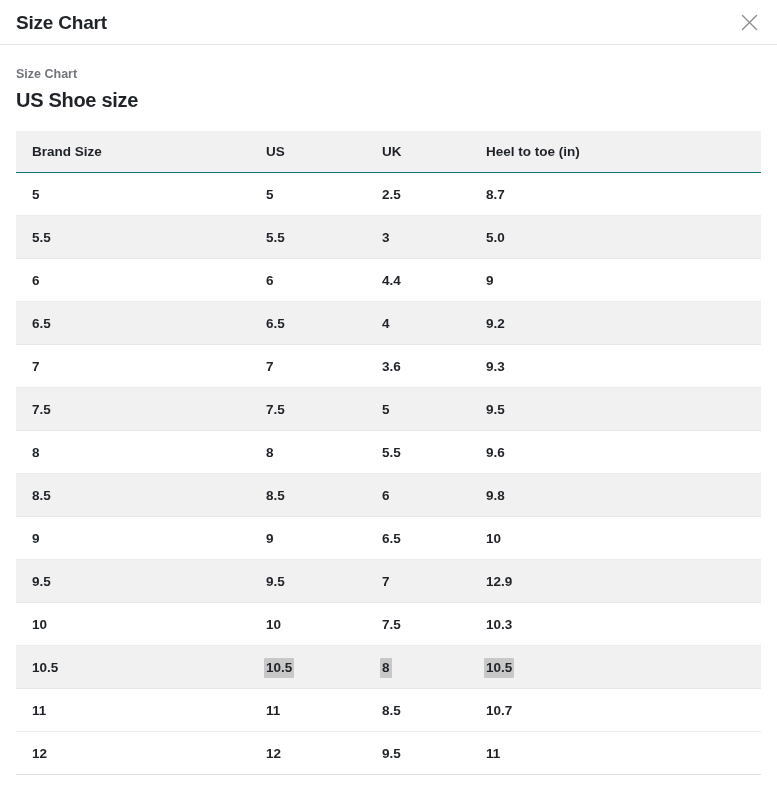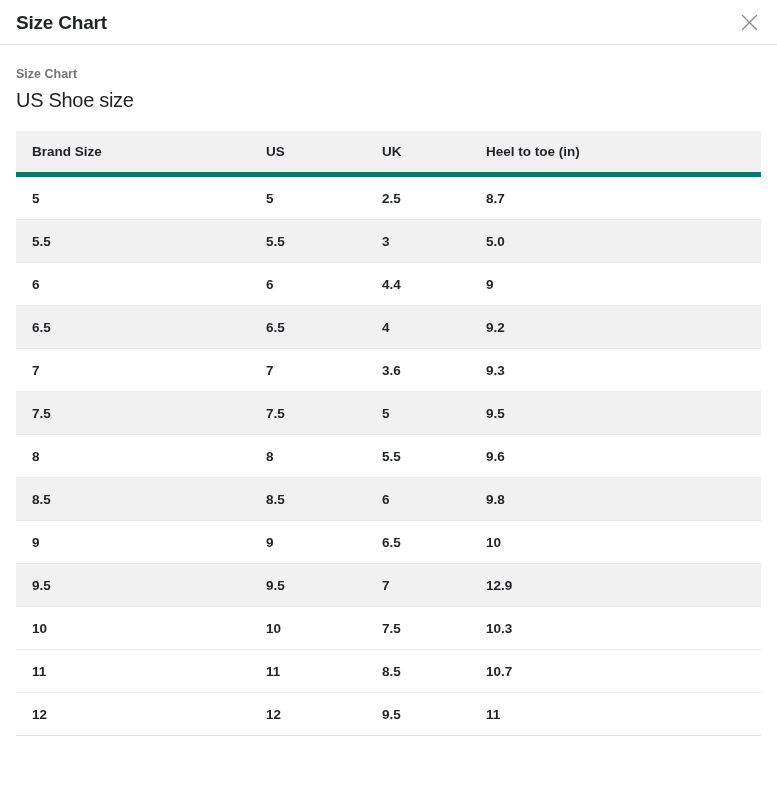--- a/index.html
+++ b/index.html
@@ -52,21 +52,21 @@
   .chart-eyebrow {
     margin-top: 22px;
     font-size: 12.5px;
     font-weight: bold;
     color: #72767c;
     line-height: 1.2;
   }
   .chart-heading {
     margin-top: 6px;
     font-size: 20px;
-    font-weight: normal;
+    font-weight: bold;
     color: #1f2226;
     line-height: 1.25;
     letter-spacing: -0.3px;
   }
 
   
   .size-table-wrap {
     margin-top: 18px;
   }
   table.size-table {
@@ -82,21 +82,21 @@
 
   table.size-table th {
     background: #f1f1f2;
     text-align: left;
     font-weight: bold;
     font-size: 13.5px;
     color: #1f2226;
     padding: 0 0 0 16px;
     height: 41px;
     vertical-align: middle;
-    border-bottom: 5px solid #0f766e;
+    border-bottom: 1px solid #0f766e;
   }
   table.size-table td {
     padding: 0 0 0 16px;
     height: 42px;
     vertical-align: middle;
     font-weight: bold;
     font-size: 13.5px;
     color: #1f2226;
     background: #ffffff;
     border-bottom: 1px solid #ececee;
@@ -212,20 +212,26 @@
             <td>9.5</td>
             <td>7</td>
             <td>12.9</td>
           </tr>
           <tr>
             <td>10</td>
             <td>10</td>
             <td>7.5</td>
             <td>10.3</td>
           </tr>
+          <tr class="stripe">
+            <td>10.5</td>
+            <td><span class="sel">10.5</span></td>
+            <td><span class="sel">8</span></td>
+            <td><span class="sel">10.5</span></td>
+          </tr>
           <tr>
             <td>11</td>
             <td>11</td>
             <td>8.5</td>
             <td>10.7</td>
           </tr>
           <tr>
             <td>12</td>
             <td>12</td>
             <td>9.5</td>

